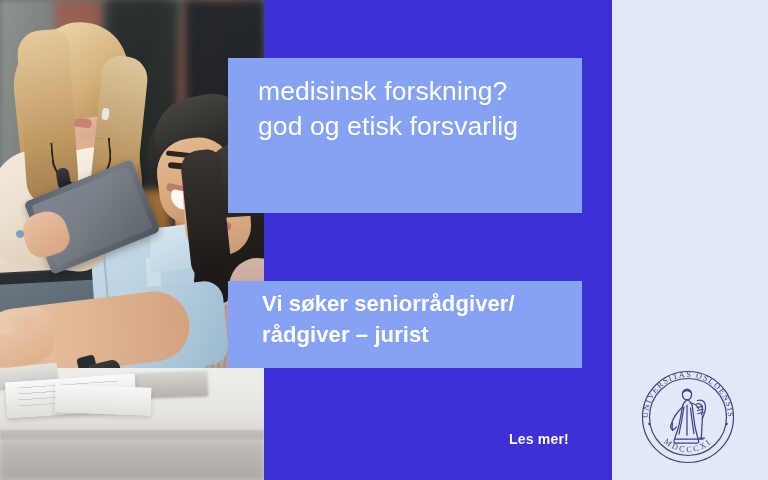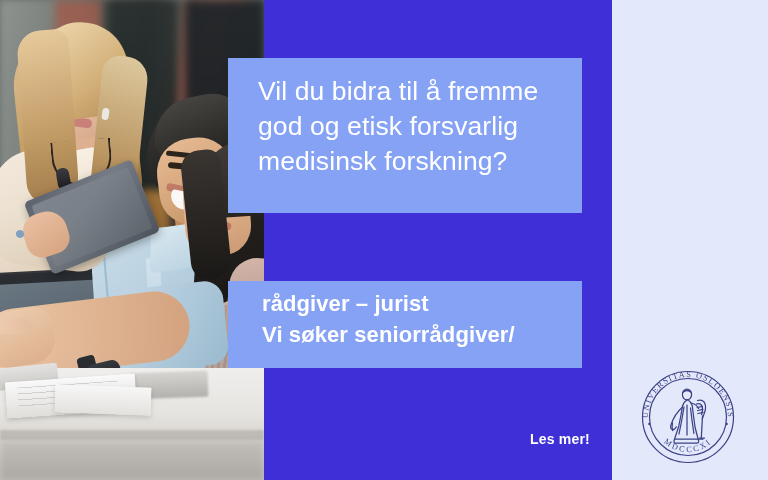--- a/index.html
+++ b/index.html
@@ -412,21 +412,21 @@
     color:#ffffff; font-size:26.5px; line-height:35px;
     font-weight:400; letter-spacing:.1px;
   }
   .subline{
     position:absolute; left:262px; top:288px; width:312px;
     color:#ffffff; font-size:22px; line-height:31px;
     font-weight:700; letter-spacing:.1px;
   }
   .cta{
     position:absolute; left:509px; top:431px;
-    color:#ffffff; font-size:14px; font-weight:700; letter-spacing:.2px;margin-left:21px;
+    color:#ffffff; font-size:14px; font-weight:700; letter-spacing:.2px;
   }
 
   
   .rek-logo{
     position:absolute; left:648px; top:27px; width:92px; height:42px;
   }
   .rek-mark{ position:absolute; left:0; top:0; }
   .rek-word{
     position:absolute; left:39px; top:6px;
     color:#14387a; font-size:24px; font-weight:700; letter-spacing:.4px;
@@ -525,29 +525,28 @@
     <div class="ph-layer book-lines"></div>
     <div class="ph-layer book2"></div>
     <div class="ph-layer desk-edge"></div>
     <div class="ph-layer desk-shadow"></div>
 
     <div class="ph-layer photo-tone"></div>
   </div>
 
   <div class="box box-head"></div>
   <div class="headline">
-    <div>Vil du bidra til å fremme</div>
+    <div>medisinsk forskning?</div>
     <div>god og etisk forsvarlig</div>
-    <div>medisinsk forskning?</div>
   </div>
 
   <div class="box box-sub"></div>
   <div class="subline">
+    <div>Vi søker seniorrådgiver/</div>
     <div>rådgiver – jurist</div>
-    <div>Vi søker seniorrådgiver/</div>
   </div>
 
   <div class="cta">Les mer!</div>
 
 
   <div class="uio-seal">
     <svg width="108" height="108" viewBox="0 0 108 108">
       <defs>
         <path id="arcTop" d="M 14,54 A 40,40 0 0 1 94,54" fill="none"></path>
         <path id="arcBot" d="M 19,54 A 35,35 0 0 0 89,54" fill="none"></path>

